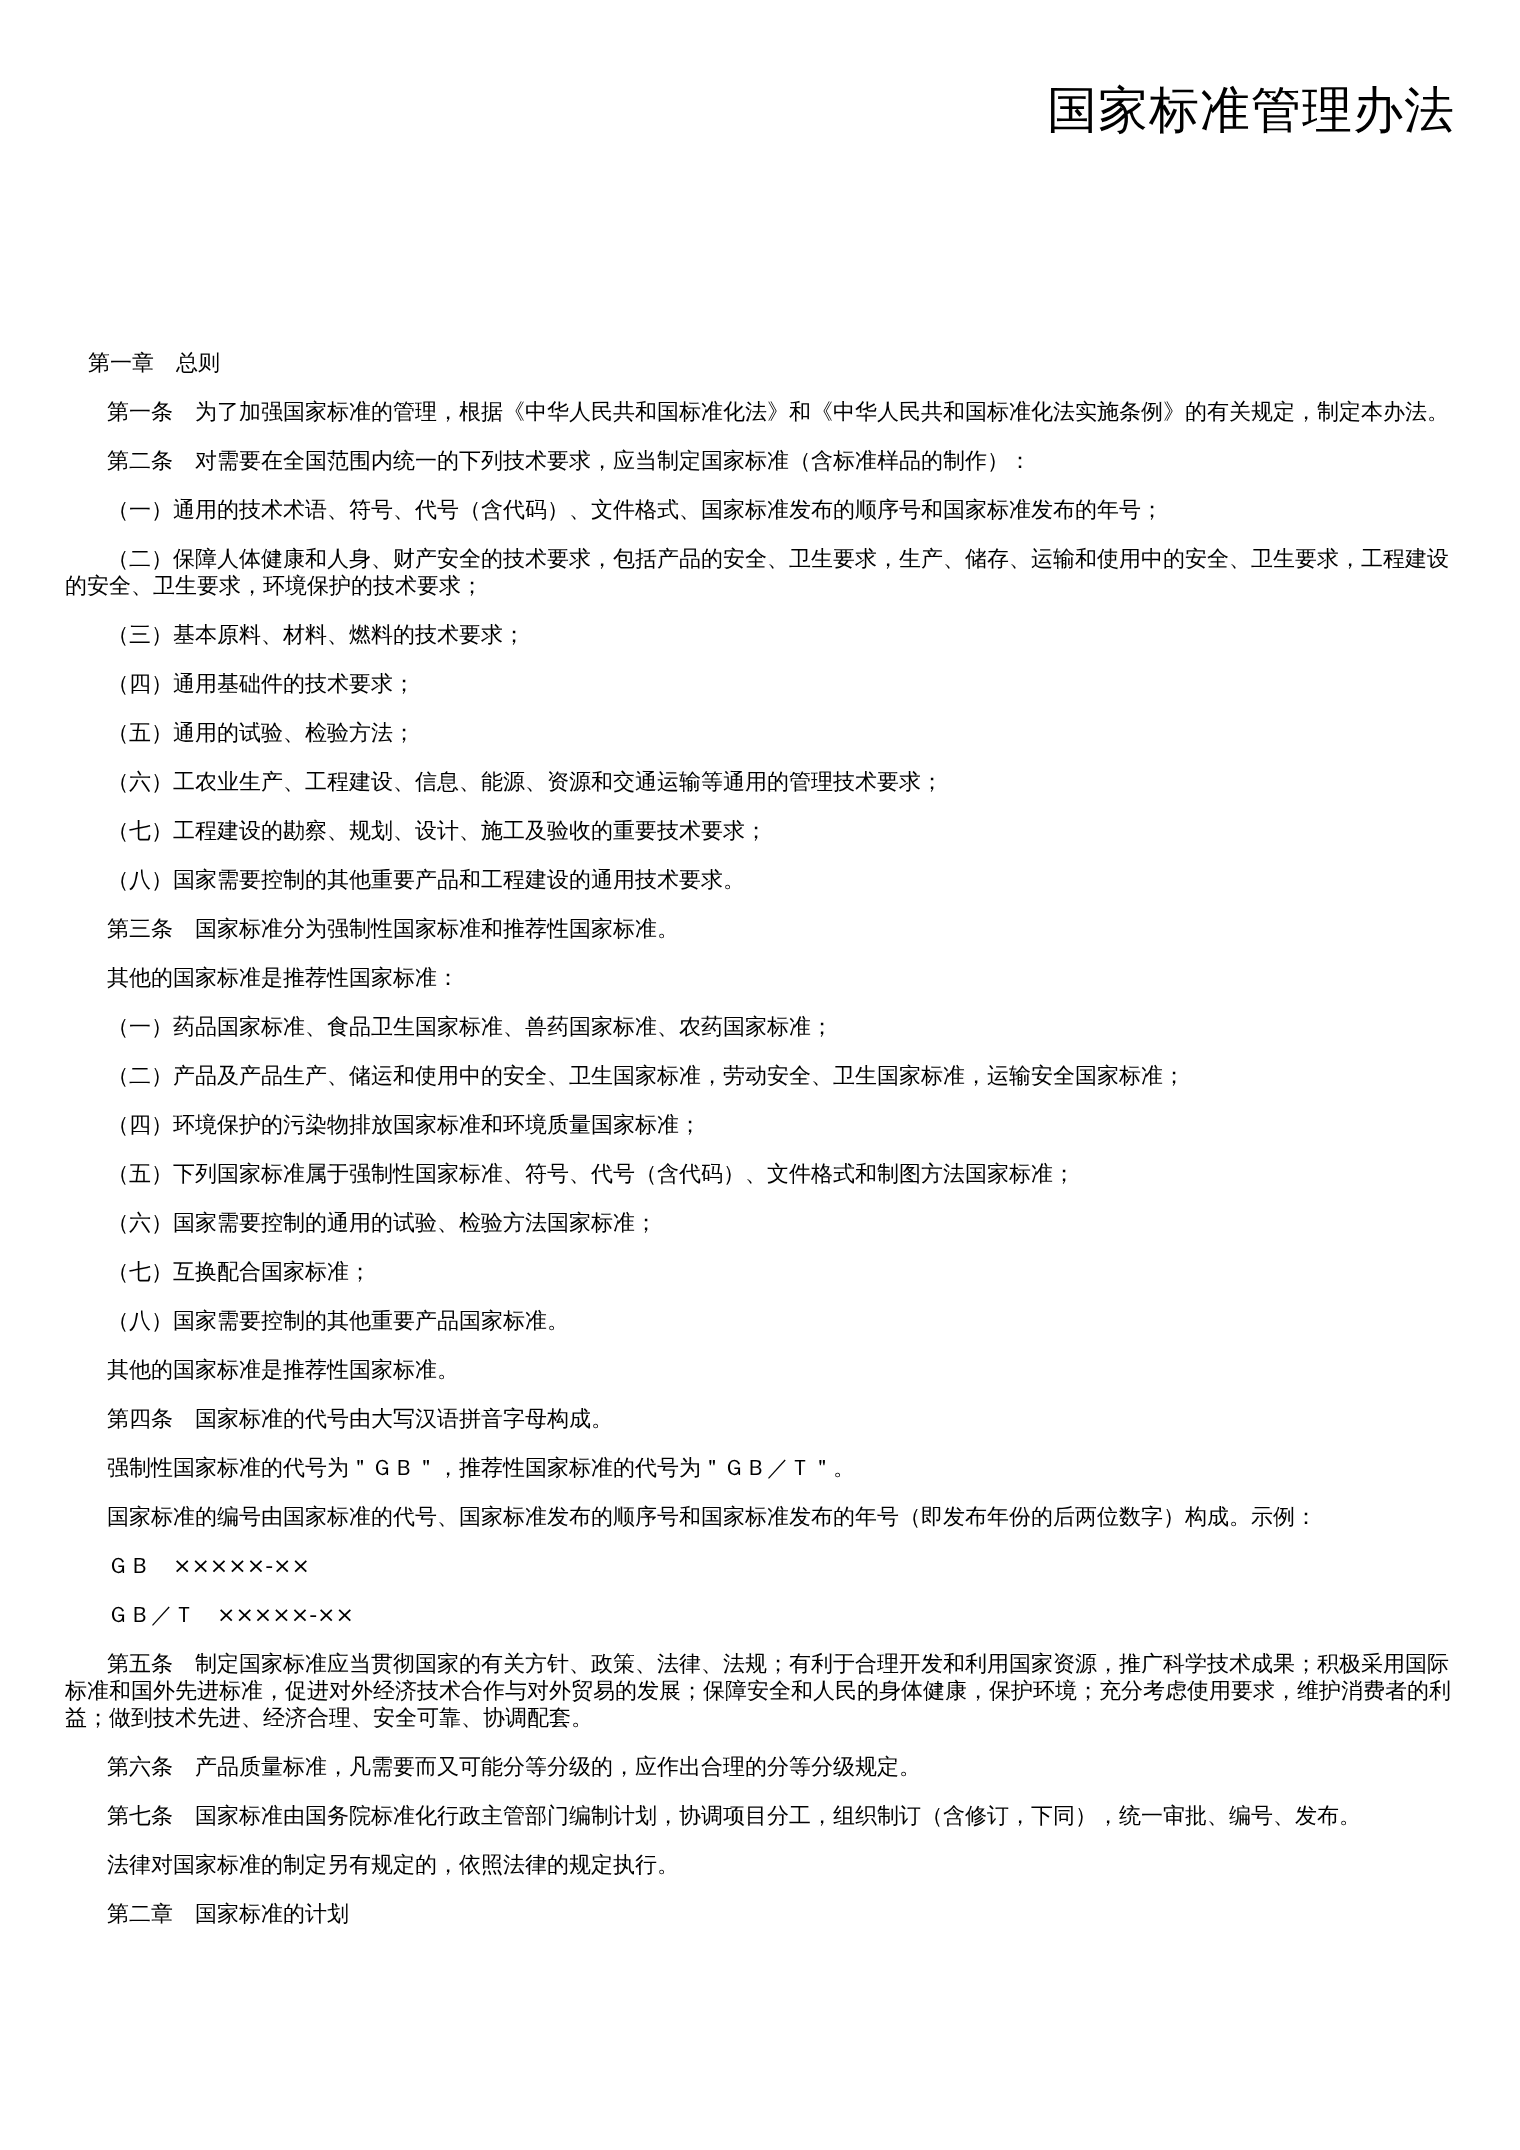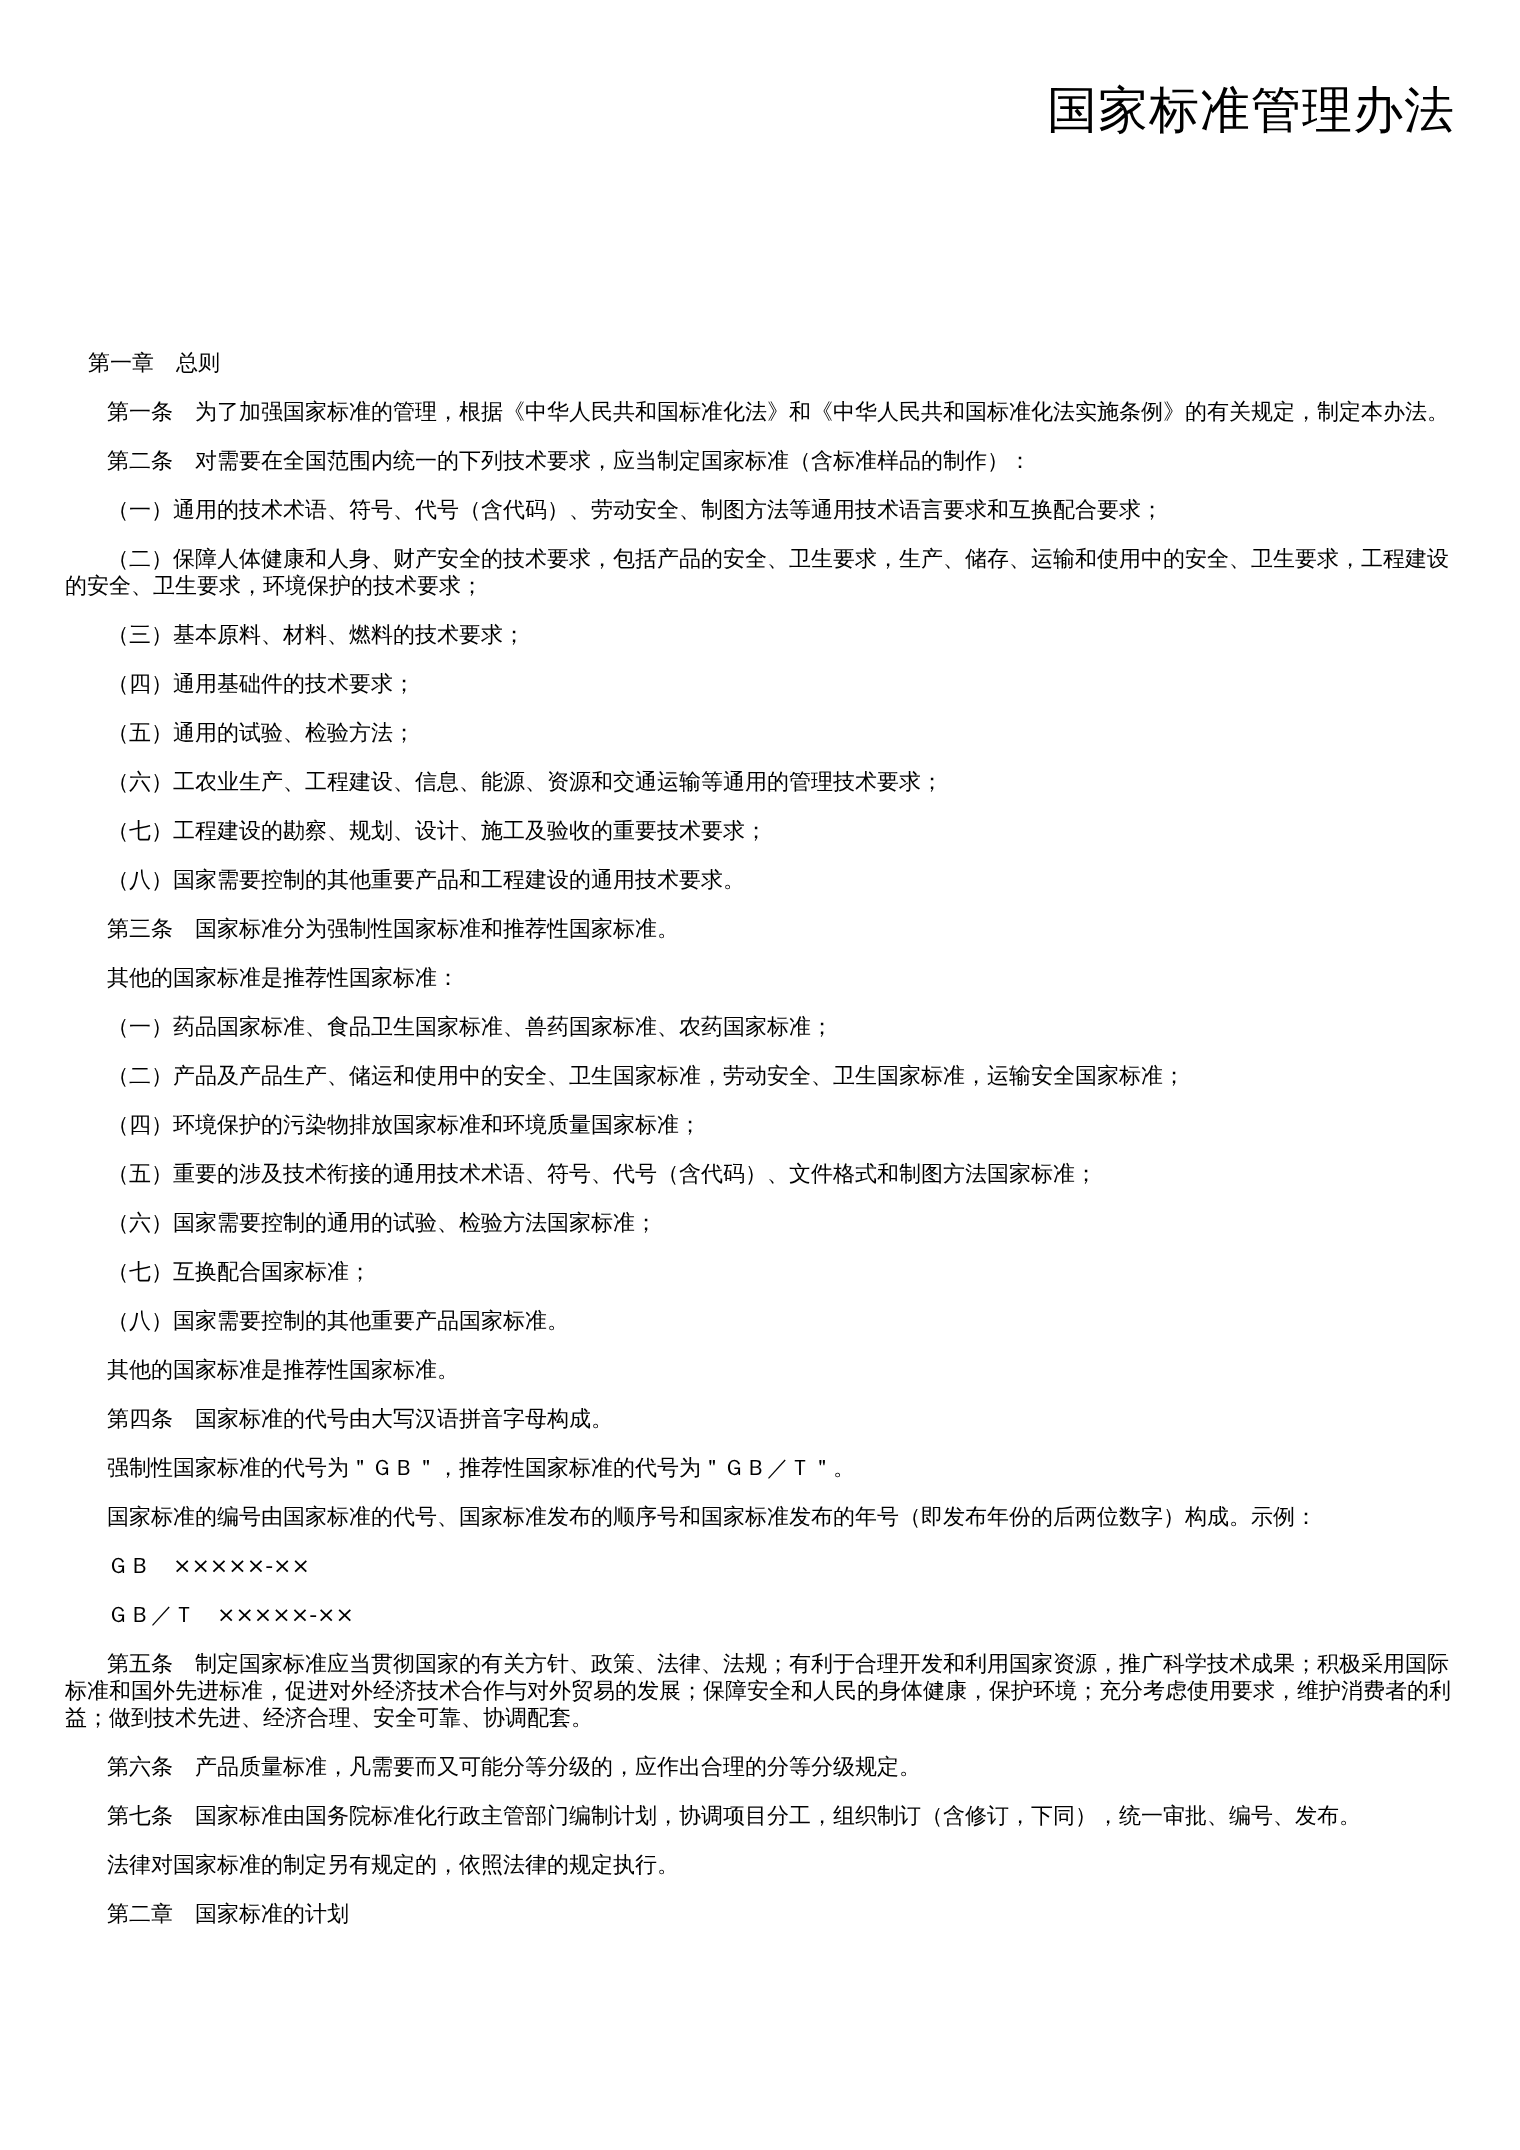--- a/index.html
+++ b/index.html
@@ -42,34 +42,34 @@
 </head>
 <body>
 
 <div class="page">
   <div class="content">
     <h1 class="doc-title">国家标准管理办法</h1>
     <div>
         <p class="para indent-small">第一章　总则</p>
         <p class="para">第一条　为了加强国家标准的管理，根据《中华人民共和国标准化法》和《中华人民共和国标准化法实施条例》的有关规定，制定本办法。</p>
         <p class="para">第二条　对需要在全国范围内统一的下列技术要求，应当制定国家标准（含标准样品的制作）：</p>
-        <p class="para">（一）通用的技术术语、符号、代号（含代码）、劳动安全、制图方法等通用技术语言要求和互换配合要求；</p>
+        <p class="para">（一）通用的技术术语、符号、代号（含代码）、文件格式、国家标准发布的顺序号和国家标准发布的年号；</p>
         <p class="para">（二）保障人体健康和人身、财产安全的技术要求，包括产品的安全、卫生要求，生产、储存、运输和使用中的安全、卫生要求，工程建设的安全、卫生要求，环境保护的技术要求；</p>
         <p class="para">（三）基本原料、材料、燃料的技术要求；</p>
         <p class="para">（四）通用基础件的技术要求；</p>
         <p class="para">（五）通用的试验、检验方法；</p>
         <p class="para">（六）工农业生产、工程建设、信息、能源、资源和交通运输等通用的管理技术要求；</p>
         <p class="para">（七）工程建设的勘察、规划、设计、施工及验收的重要技术要求；</p>
         <p class="para">（八）国家需要控制的其他重要产品和工程建设的通用技术要求。</p>
         <p class="para">第三条　国家标准分为强制性国家标准和推荐性国家标准。</p>
         <p class="para">其他的国家标准是推荐性国家标准：</p>
         <p class="para">（一）药品国家标准、食品卫生国家标准、兽药国家标准、农药国家标准；</p>
         <p class="para">（二）产品及产品生产、储运和使用中的安全、卫生国家标准，劳动安全、卫生国家标准，运输安全国家标准；</p>
         <p class="para">（四）环境保护的污染物排放国家标准和环境质量国家标准；</p>
-        <p class="para">（五）重要的涉及技术衔接的通用技术术语、符号、代号（含代码）、文件格式和制图方法国家标准；</p>
+        <p class="para">（五）下列国家标准属于强制性国家标准、符号、代号（含代码）、文件格式和制图方法国家标准；</p>
         <p class="para">（六）国家需要控制的通用的试验、检验方法国家标准；</p>
         <p class="para">（七）互换配合国家标准；</p>
         <p class="para">（八）国家需要控制的其他重要产品国家标准。</p>
         <p class="para">其他的国家标准是推荐性国家标准。</p>
         <p class="para">第四条　国家标准的代号由大写汉语拼音字母构成。</p>
         <p class="para">强制性国家标准的代号为＂ＧＢ＂，推荐性国家标准的代号为＂ＧＢ／Ｔ＂。</p>
         <p class="para">国家标准的编号由国家标准的代号、国家标准发布的顺序号和国家标准发布的年号（即发布年份的后两位数字）构成。示例：</p>
         <p class="para">ＧＢ　×××××-××</p>
         <p class="para">ＧＢ／Ｔ　×××××-××</p>
         <p class="para">第五条　制定国家标准应当贯彻国家的有关方针、政策、法律、法规；有利于合理开发和利用国家资源，推广科学技术成果；积极采用国际标准和国外先进标准，促进对外经济技术合作与对外贸易的发展；保障安全和人民的身体健康，保护环境；充分考虑使用要求，维护消费者的利益；做到技术先进、经济合理、安全可靠、协调配套。</p>

